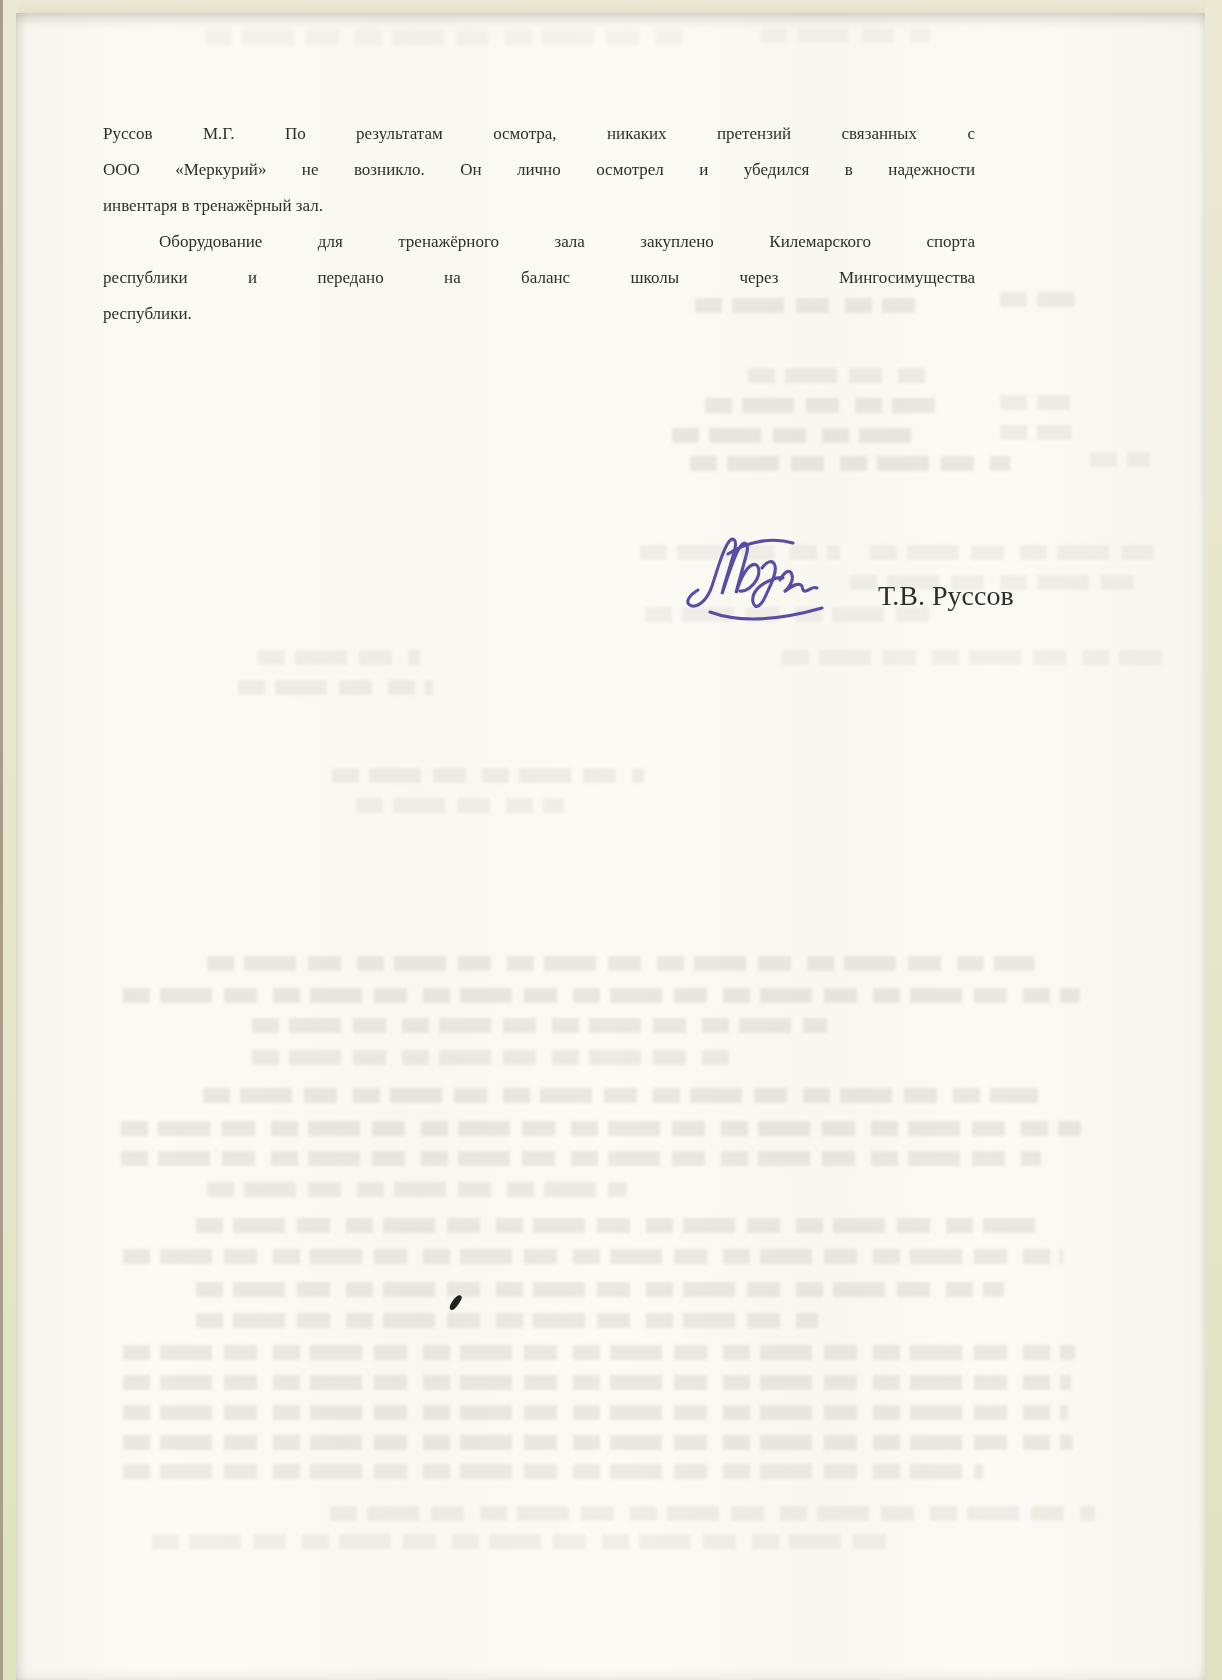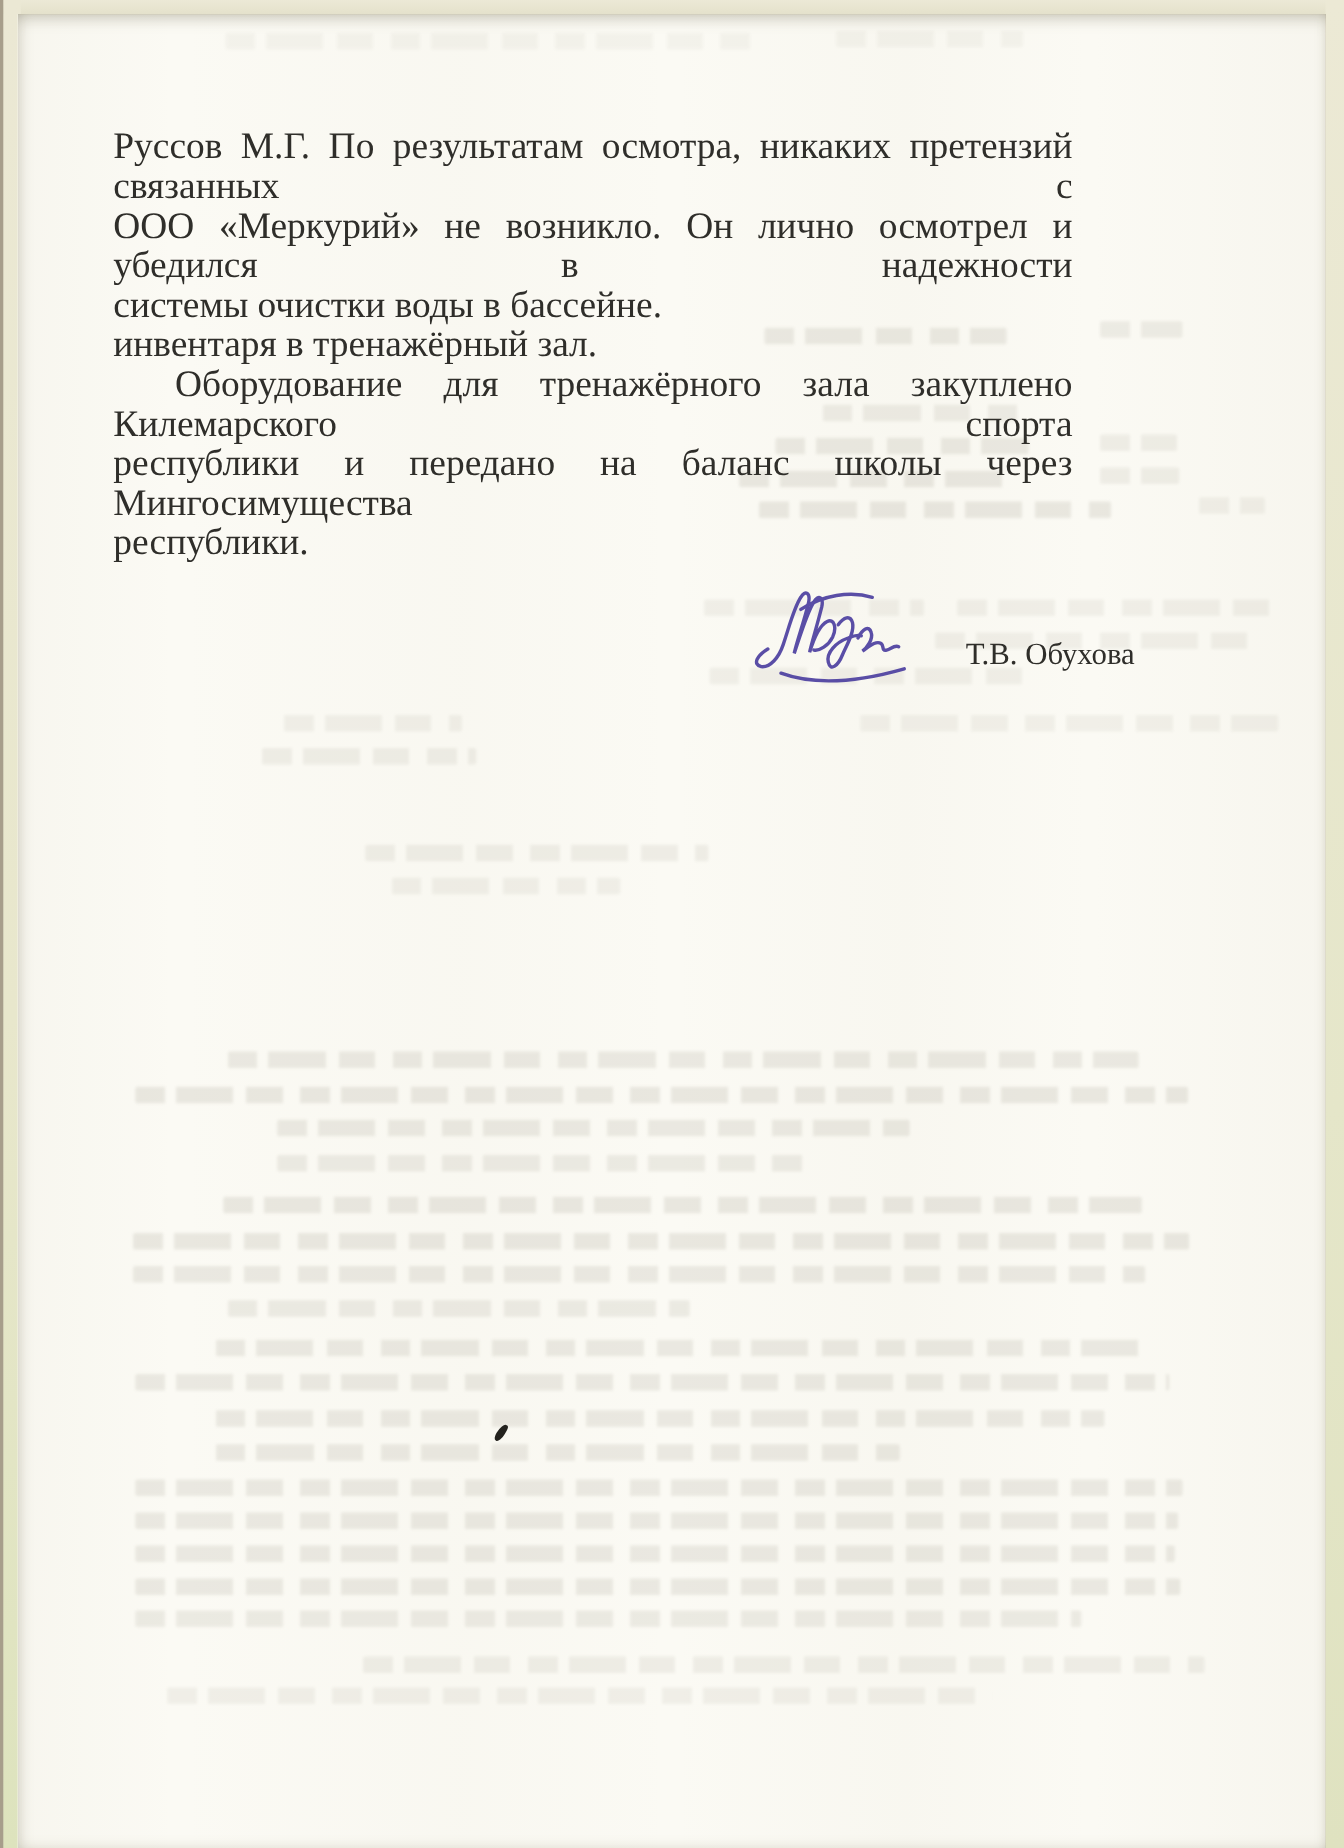--- a/index.html
+++ b/index.html
@@ -33,21 +33,21 @@
   .paper::after {
     content:""; position:absolute; inset:0; pointer-events:none;
     background:linear-gradient(90deg,
       rgba(182,174,142,0.05) 0%, rgba(255,255,255,0) 12%,
       rgba(182,174,142,0.03) 34%, rgba(255,255,255,0) 50%,
       rgba(182,174,142,0.04) 68%, rgba(255,255,255,0) 82%,
       rgba(182,174,142,0.06) 100%);
   }
   .letter-body {
     position:absolute; left:103px; top:116px; width:872px;
-    font-size:34px; line-height:36px; color:#2f2e2a;
+    font-size:17px; line-height:36px; color:#2f2e2a;
   }
   .tline { text-align:justify; text-align-last:justify; }
   .tline.last { text-align:justify; text-align-last:left; }
   .tline.ind { text-indent:56px; }
   .sig-title {
     position:absolute; left:103px; top:490px; width:465px;
     font-size:26.5px; line-height:33px; color:#2f2e2a;
   }
   .signer-name {
     position:absolute; left:878px; top:580px;
@@ -121,21 +121,20 @@
     <div class="ghost" style="left:123px; top:1435px; width:950px; opacity:0.12;"></div>
     <div class="ghost" style="left:123px; top:1464px; width:860px; opacity:0.11;"></div>
     <div class="ghost" style="left:330px; top:1506px; width:765px; opacity:0.09;"></div>
     <div class="ghost" style="left:152px; top:1534px; width:750px; opacity:0.08;"></div>
   </div>
 
   <div class="letter-body">
     <div>
       <div class="tline">Руссов М.Г. По результатам осмотра, никаких претензий связанных с</div>
       <div class="tline">ООО «Меркурий» не возникло. Он лично осмотрел и убедился в надежности</div>
-      <div class="tline last">системы очистки воды в бассейне.</div>
     </div>
     <div>
       <div class="tline last">инвентаря в тренажёрный зал.</div>
     </div>
     <div>
       <div class="tline ind">Оборудование для тренажёрного зала закуплено Килемарского спорта</div>
       <div class="tline">республики и передано на баланс школы через Мингосимущества</div>
       <div class="tline last">республики.</div>
     </div>
   </div>
@@ -144,17 +143,17 @@
   <svg class="sig-svg" width="150" height="95" viewBox="0 0 150 95">
     <g fill="none" stroke="#4c3fa0" stroke-width="3.1" stroke-linecap="round" opacity="0.92">
       <path d="M22,62 C12,68 8,76 16,78 C24,79 32,70 36,58 C42,40 46,24 52,15 C56,8 61,11 59,20 C55,37 48,56 46,66 C52,48 58,28 64,19 C68,12 73,15 71,24 C67,40 62,56 60,65 C64,52 70,40 76,37 C82,34 85,42 81,51 C77,59 69,64 64,63"></path>
       <path d="M52,26 C72,13 97,9 117,15"></path>
       <path d="M86,40 C91,33 97,31 99,38 C101,46 94,58 90,67 C86,77 79,83 77,74 C75,65 84,56 95,52 C100,50 104,49 107,50"></path>
       <path d="M104,52 C108,44 114,40 116,47 C118,53 112,61 108,64 C114,60 120,54 125,57 C128,59 125,64 130,63 C134,62 137,58 141,60"></path>
       <path d="M34,84 C64,95 104,92 146,80"></path>
     </g>
   </svg>
 
-  <div class="signer-name">Т.В. Обухова</div>
+  <div class="signer-name">Т.В. Руссов</div>
 
   <div class="speck"></div>
 
 </div>
 
 </body></html>

